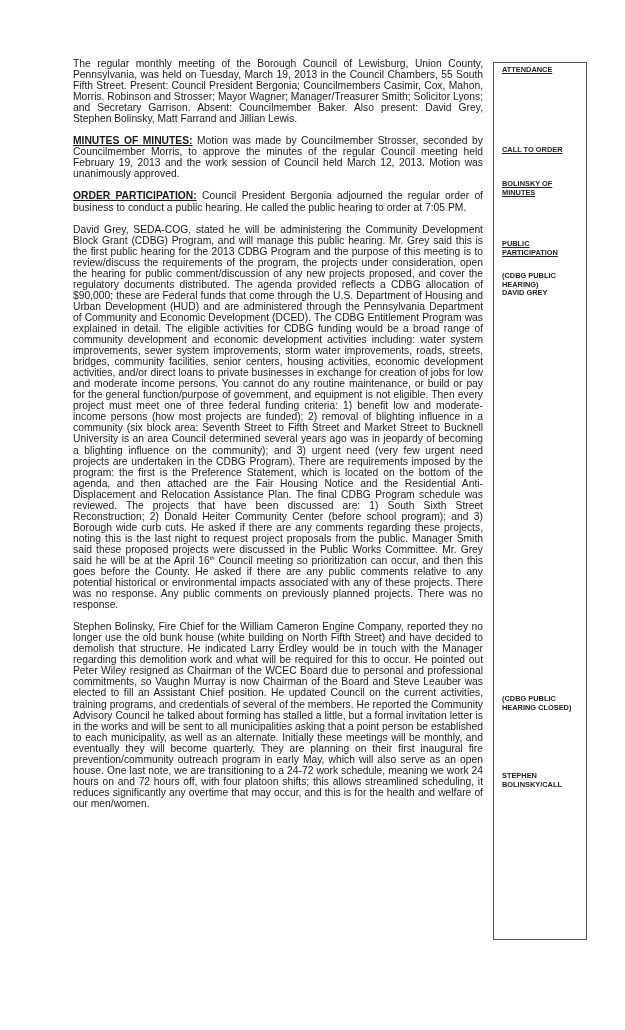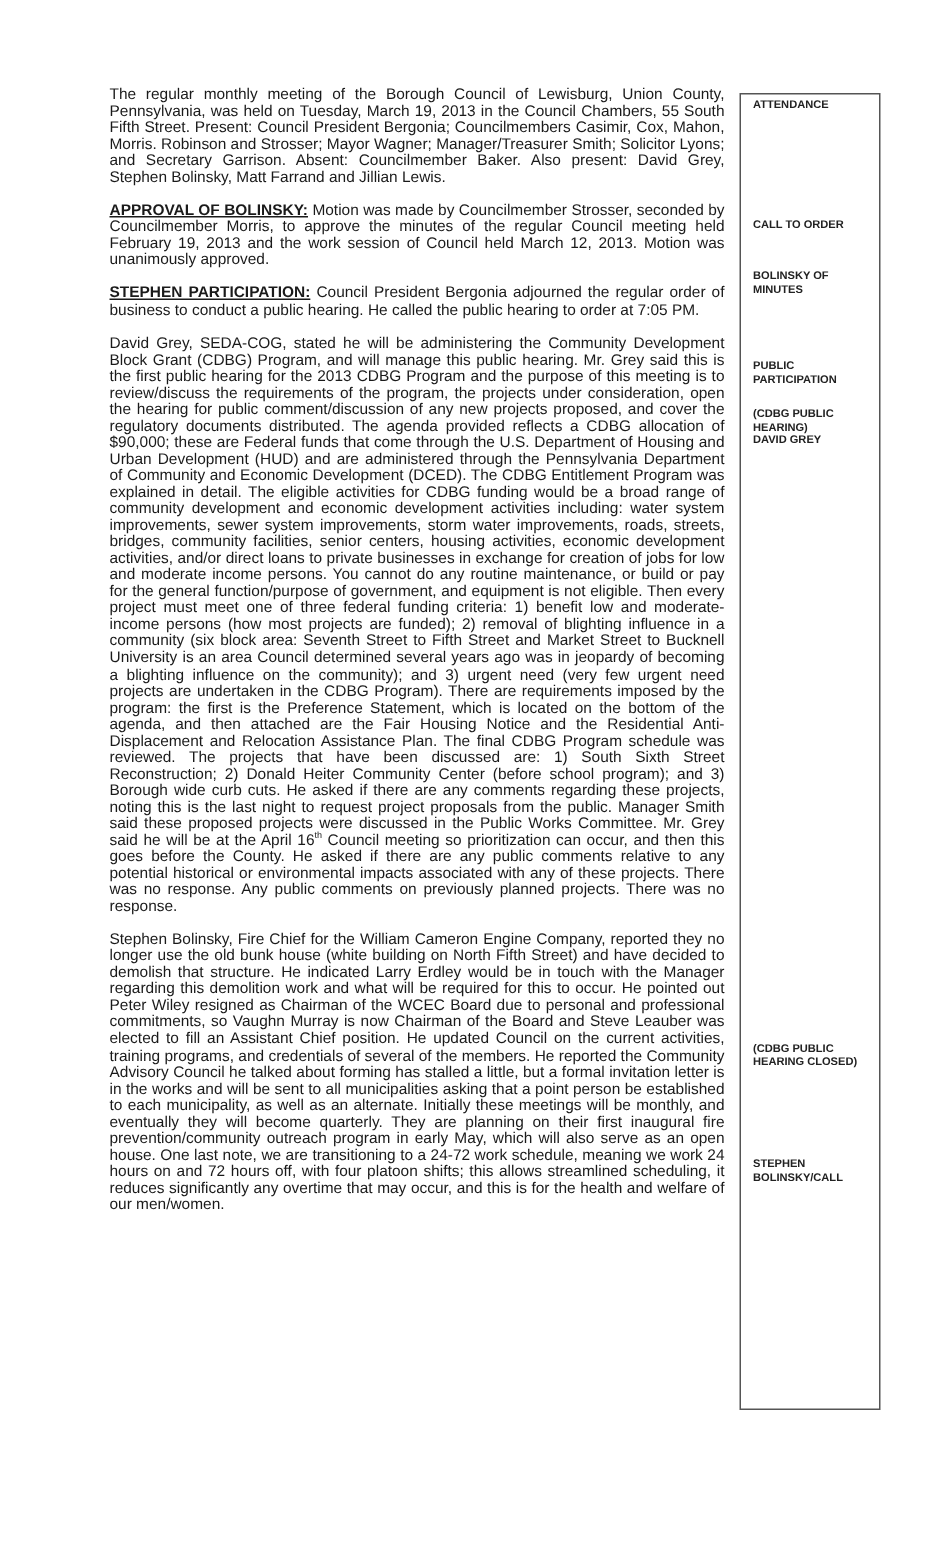--- a/index.html
+++ b/index.html
@@ -7,33 +7,33 @@
          font-family:"Liberation Sans", sans-serif; color:#1a1a1a; }
   .main { position:absolute; left:73px; top:58px; width:410px;
           font-size:10.3px; line-height:11.05px; text-align:justify; }
   .main p { margin:0 0 11px 0; }
   .hd { font-weight:bold; text-decoration:underline; }
   .b { font-weight:normal; }
   .sidebox { position:absolute; left:493px; top:62px; width:94px; height:878px;
              border:1px solid #555; box-sizing:border-box; }
   .side { position:absolute; left:502px; font-size:7.4px; line-height:8.6px;
           font-weight:bold; color:#222; width:84px; }
-  .side.u { }
+  .side.u { text-decoration:underline; }
   sup { font-size:6px; line-height:0; }
 </style>
 </head>
 <body>
 
 <div class="main">
   <p><span>The regular monthly meeting of the Borough Council of Lewisburg, Union County, Pennsylvania, was held on </span><span class="b">Tuesday, March 19, 2013</span><span> in the Council Chambers, 55 South Fifth Street. Present: Council President Bergonia; Councilmembers Casimir, Cox, Mahon, Morris. Robinson and Strosser; Mayor Wagner; Manager/Treasurer Smith; Solicitor Lyons; and Secretary Garrison. Absent: Councilmember Baker. Also present: David Grey, Stephen Bolinsky, Matt Farrand and Jillian Lewis.</span></p>
 
 
-  <p><span class="hd">APPROVAL OF BOLINSKY:</span><span> Motion was made by Councilmember Strosser, seconded by Councilmember Morris, to approve the minutes of the regular Council meeting held February 19, 2013 and the work session of Council held March 12, 2013. Motion was unanimously approved.</span></p>
+  <p><span class="hd">MINUTES OF MINUTES:</span><span> Motion was made by Councilmember Strosser, seconded by Councilmember Morris, to approve the minutes of the regular Council meeting held February 19, 2013 and the work session of Council held March 12, 2013. Motion was unanimously approved.</span></p>
 
-  <p><span class="hd">STEPHEN PARTICIPATION:</span><span> Council President Bergonia adjourned the regular order of business to conduct a public hearing. He called the public hearing to order at 7:05 PM.</span></p>
+  <p><span class="hd">ORDER PARTICIPATION:</span><span> Council President Bergonia adjourned the regular order of business to conduct a public hearing. He called the public hearing to order at 7:05 PM.</span></p>
 
   <p><span>David Grey, SEDA-COG, stated he will be administering the Community Development Block Grant (CDBG) Program, and will manage this public hearing. Mr. Grey said this is the first public hearing for the 2013 CDBG Program and the purpose of this meeting is to review/discuss the requirements of the program, the projects under consideration, open the hearing for public comment/discussion of any new projects proposed, and cover the regulatory documents distributed. The agenda provided reflects a CDBG allocation of $90,000; these are Federal funds that come through the U.S. Department of Housing and Urban Development (HUD) and are administered through the Pennsylvania Department of Community and Economic Development (DCED). The CDBG Entitlement Program was explained in detail. The </span><span class="b">eligible activities</span><span> for CDBG funding would be a broad range of community development and economic development activities including: water system improvements, sewer system improvements, storm water improvements, roads, streets, bridges, community facilities, senior centers, housing activities, economic development activities, and/or direct loans to private businesses in exchange for creation of jobs for low and moderate income persons. You cannot do any routine maintenance, or build or pay for the general function/purpose of government, and equipment is not eligible. Then every project must meet one of three </span><span class="b">federal funding criteria</span><span>:  1) benefit low and moderate-income persons (how most projects are funded); 2) removal of blighting influence in a community (six block area: Seventh Street to Fifth Street and Market Street to Bucknell University is an area Council determined several years ago was in jeopardy of becoming a blighting influence on the community); and 3) urgent need (very few urgent need projects are undertaken in the CDBG Program). There are requirements imposed by the program: the first is the Preference Statement, which is located on the bottom of the agenda, and then attached are the Fair Housing Notice and the Residential Anti-Displacement and Relocation Assistance Plan. The final CDBG Program schedule was reviewed. The projects that have been discussed are: 1) South Sixth Street Reconstruction; 2) Donald Heiter Community Center (before school program); and 3) Borough wide curb cuts. He asked if there are any comments regarding these projects, noting this is the last night to request project proposals from the public. Manager Smith said these proposed projects were discussed in the Public Works Committee. Mr. Grey said he will be at the April 16</span><sup>th</sup><span> Council meeting so prioritization can occur, and then this goes before the County. He asked if there are any public comments relative to any potential historical or environmental impacts associated with any of these projects. There was no response. Any public comments on previously planned projects. There was no response.</span></p>
 
 
   <p>Stephen Bolinsky, Fire Chief for the William Cameron Engine Company, reported they no longer use the old bunk house (white building on North Fifth Street) and have decided to demolish that structure. He indicated Larry Erdley would be in touch with the Manager regarding this demolition work and what will be required for this to occur. He pointed out Peter Wiley resigned as Chairman of the WCEC Board due to personal and professional commitments, so Vaughn Murray is now Chairman of the Board and Steve Leauber was elected to fill an Assistant Chief position. He updated Council on the current activities, training programs, and credentials of several of the members. He reported the Community Advisory Council he talked about forming has stalled a little, but a formal invitation letter is in the works and will be sent to all municipalities asking that a point person be established to each municipality, as well as an alternate. Initially these meetings will be monthly, and eventually they will become quarterly. They are planning on their first inaugural fire prevention/community outreach program in early May, which will also serve as an open house. One last note, we are transitioning to a 24-72 work schedule, meaning we work 24 hours on and 72 hours off, with four platoon shifts; this allows streamlined scheduling, it reduces significantly any overtime that may occur, and this is for the health and welfare of our men/women.</p>
 </div>
 
 <div class="sidebox"></div>
 
 <div class="side u" style="top:66px"><span>ATTENDANCE</span></div>

